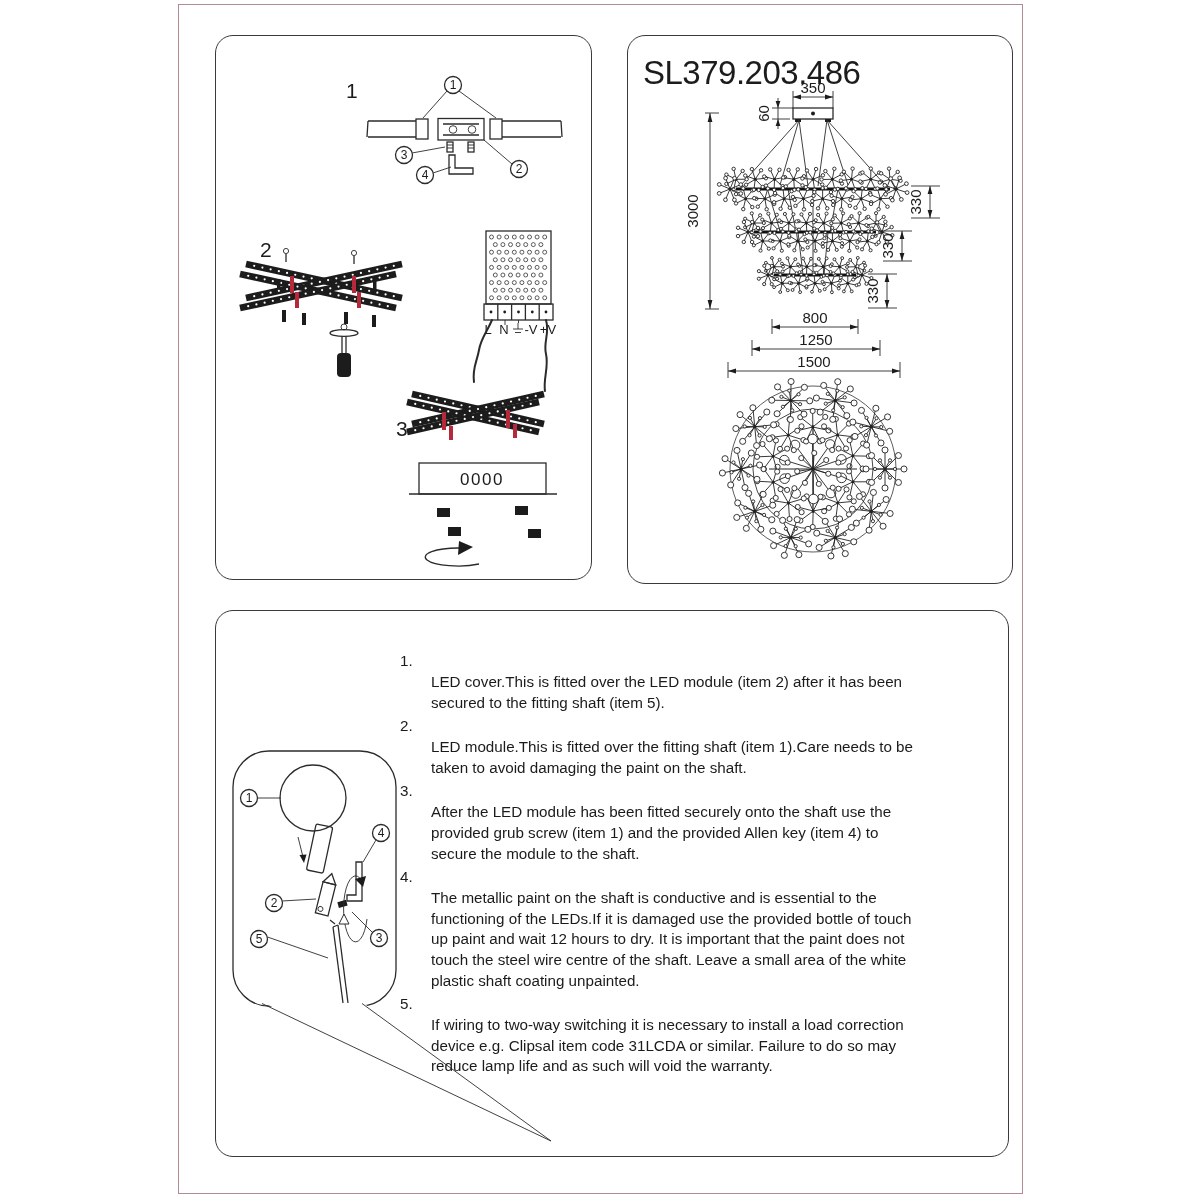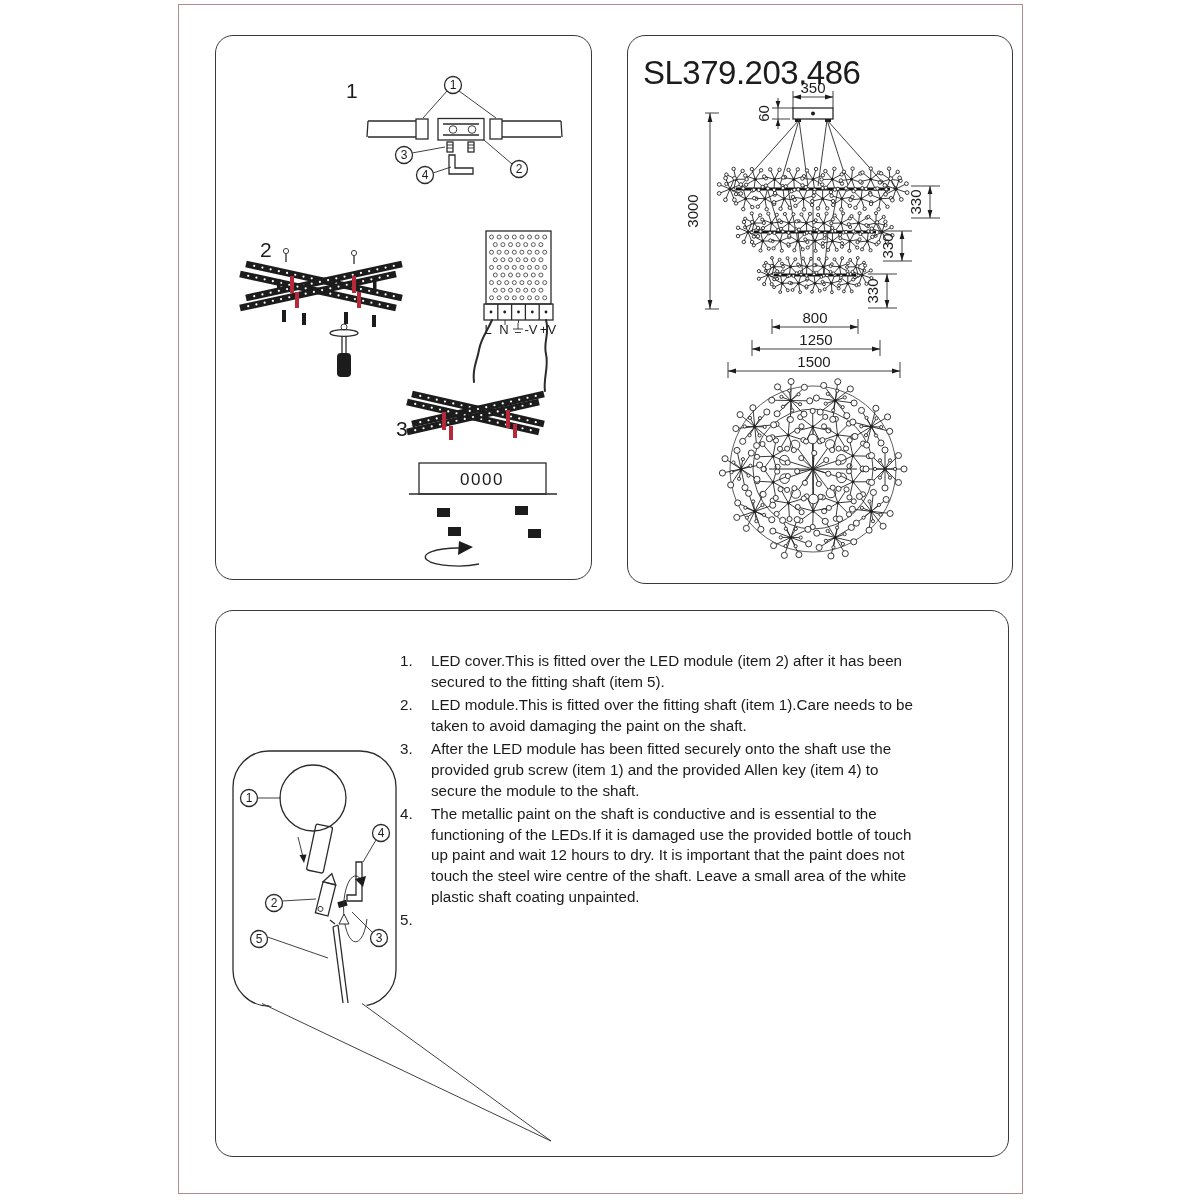--- a/index.html
+++ b/index.html
@@ -18,21 +18,21 @@
   .fillb{fill:#1c1c1c;stroke:none;}
   .red{fill:#b5293a;stroke:none;}
   .callout{fill:#fff;stroke:#2b2b2b;stroke-width:1.3;}
   .callout-num{font-size:12px;text-anchor:middle;}
   .dim-text{font-size:15px;text-anchor:middle;}
   .step-num{font-size:21px;}
   .instructions{position:absolute;left:399px;top:650px;width:516px;
         font-size:15.2px;line-height:20.6px;color:#1b1b1b;}
   .instr-item{display:flex;margin-bottom:3px;}
   .instr-num{width:31px;flex:none;}
-  .instr-text{flex:1;}
+  .instr-text{flex:1;margin-top:21px;}
   .terminal-label{font-size:13px;text-anchor:middle;}
 </style>
 </head>
 <body>
 
 <div class="page">
   <div class="outer-border"></div>
 
   <div class="panel panel-a">
     <svg width="375" height="543" viewBox="0 0 375 543">
@@ -1755,17 +1755,18 @@
         <div class="instr-num">3.</div>
         <div class="instr-text">After the LED module has been fitted securely onto the shaft use the provided grub screw (item 1) and the provided Allen key (item 4) to secure the module to the shaft.</div>
       </div>
       <div class="instr-item">
         <div class="instr-num">4.</div>
         <div class="instr-text">The metallic paint on the shaft is conductive and is essential to the functioning of the LEDs.If it is damaged use the provided bottle of touch up paint and wait 12 hours to dry. It is important that the paint does not touch the steel wire centre of the shaft. Leave a small area of the white plastic shaft coating unpainted.</div>
       </div>
       <div class="instr-item">
         <div class="instr-num">5.</div>
         <div class="instr-text">
+          <div>If wiring to two-way switching it is necessary to install a load correction device e.g. Clipsal item code 31LCDA or similar. Failure to do so may reduce lamp life and as such will void the warranty.</div>
         </div>
       </div>
     </div>
   </div>
 </div>
 
 </body></html>

